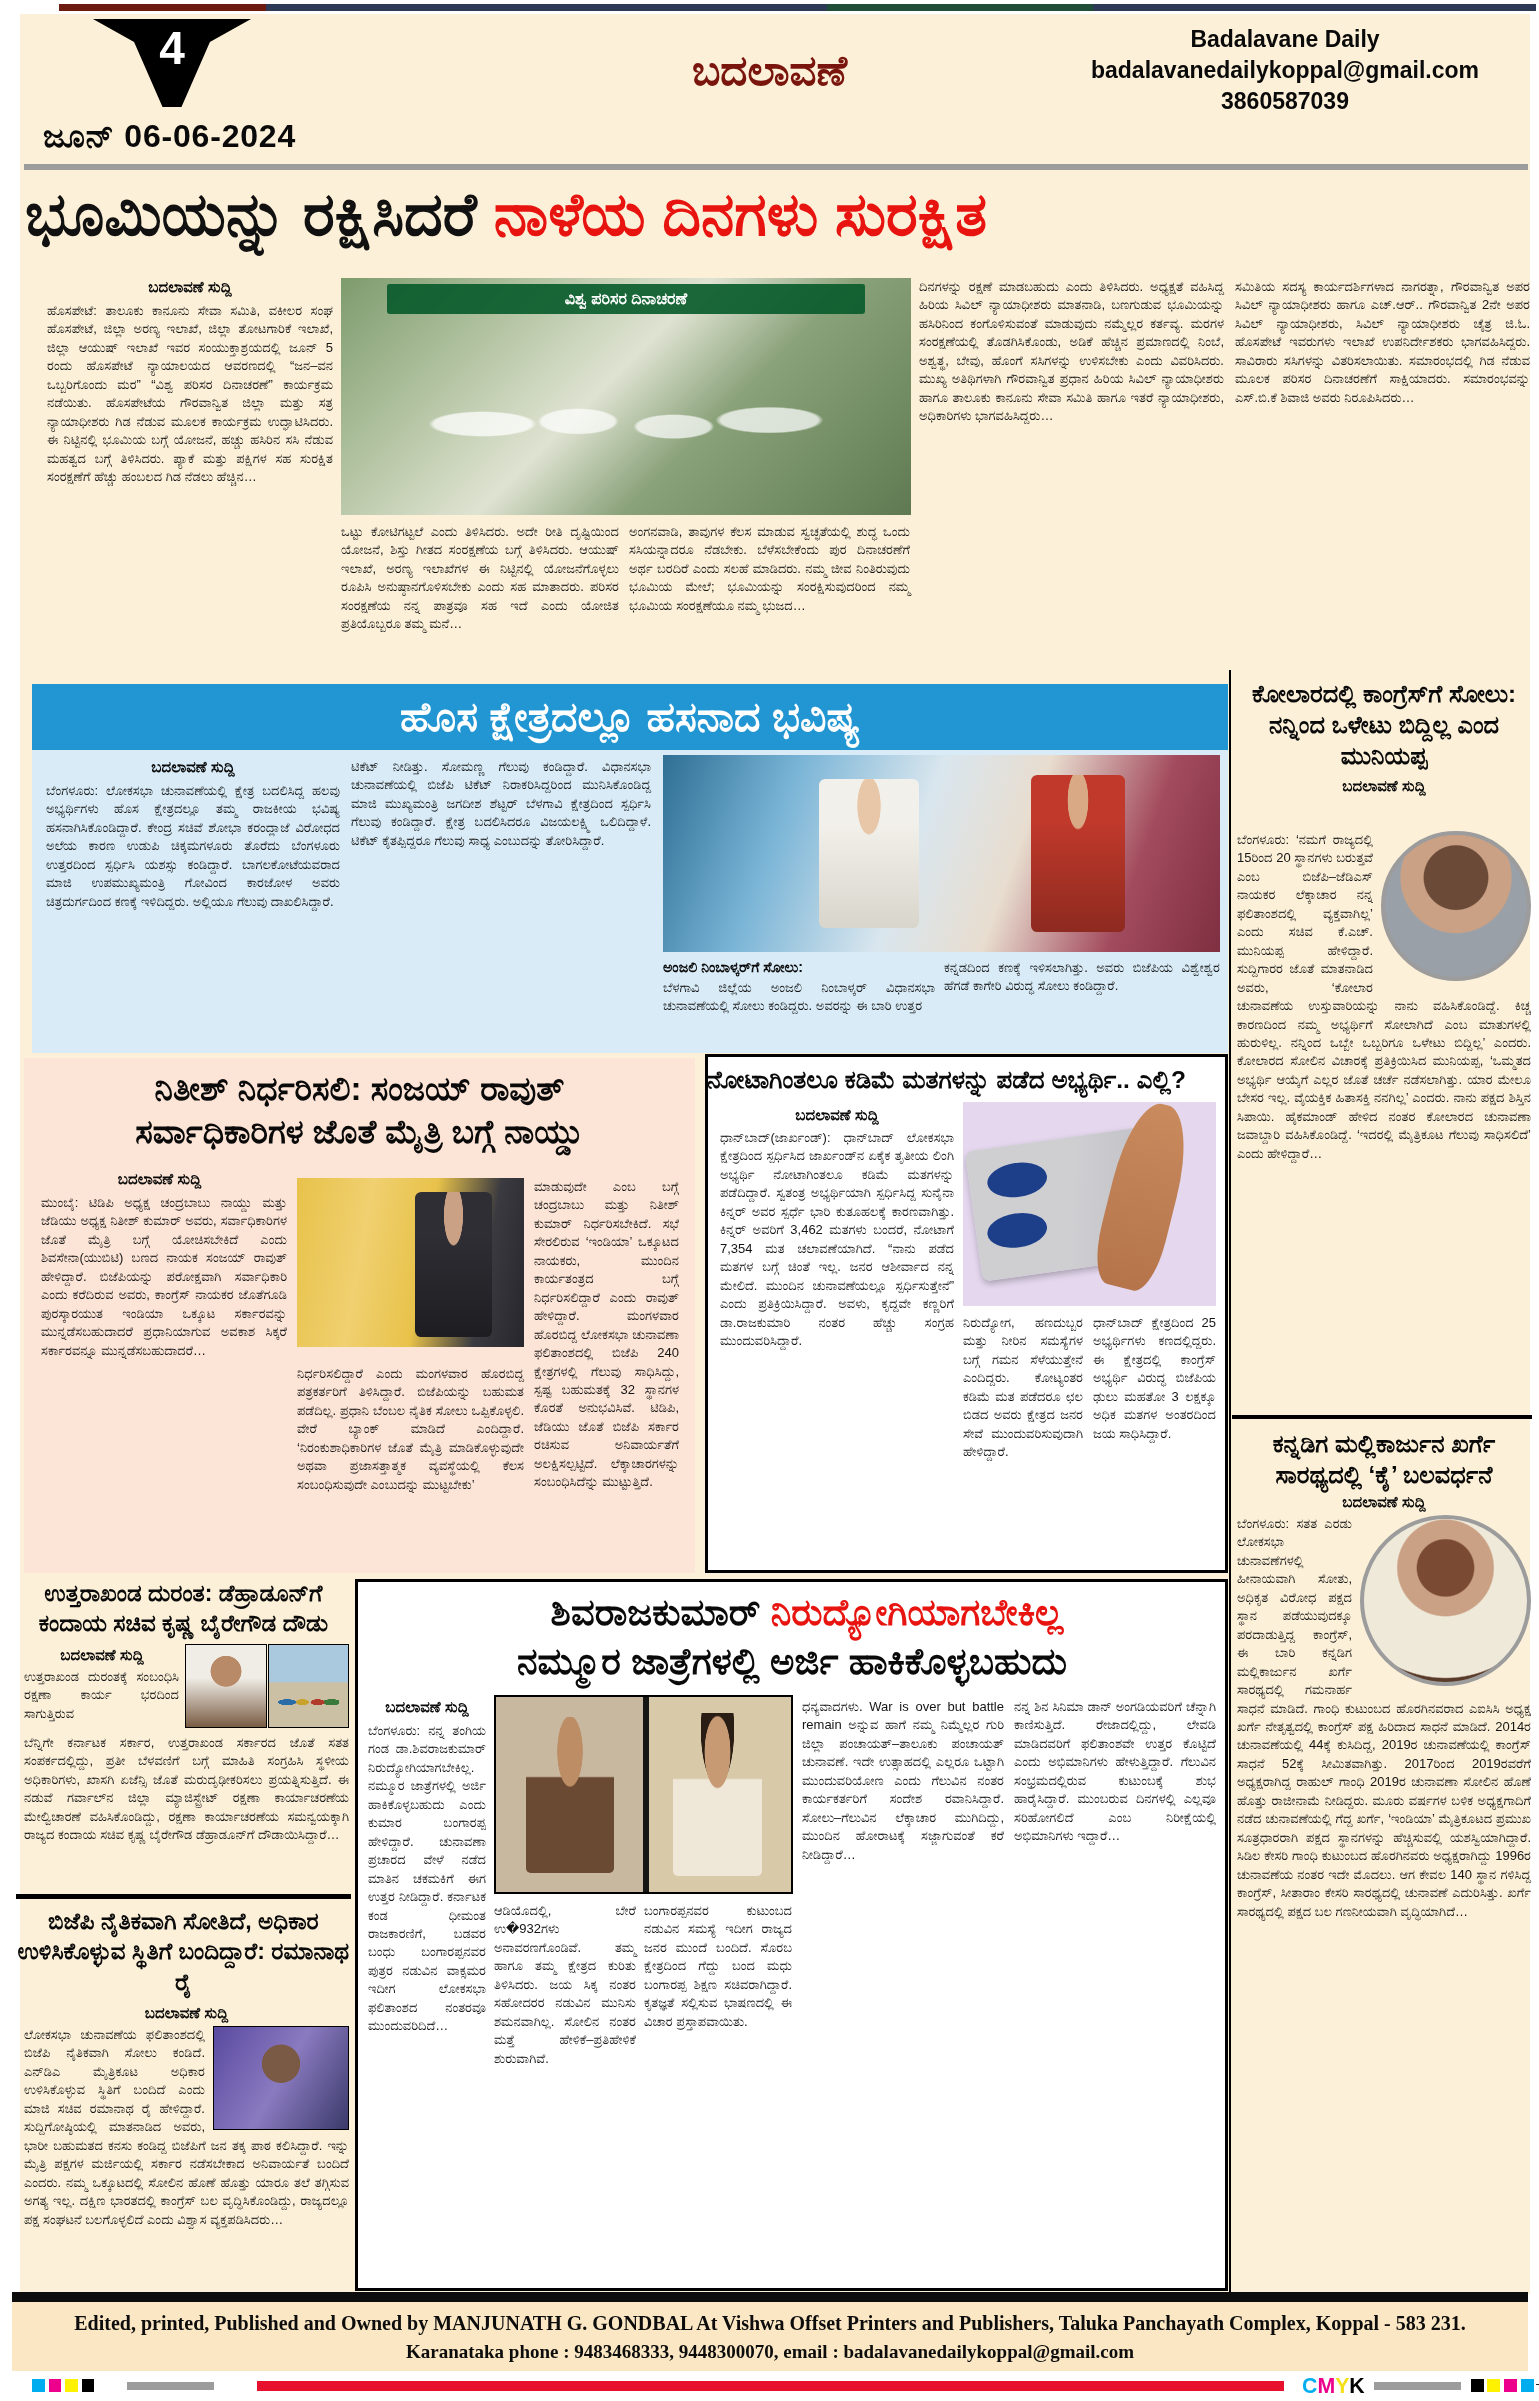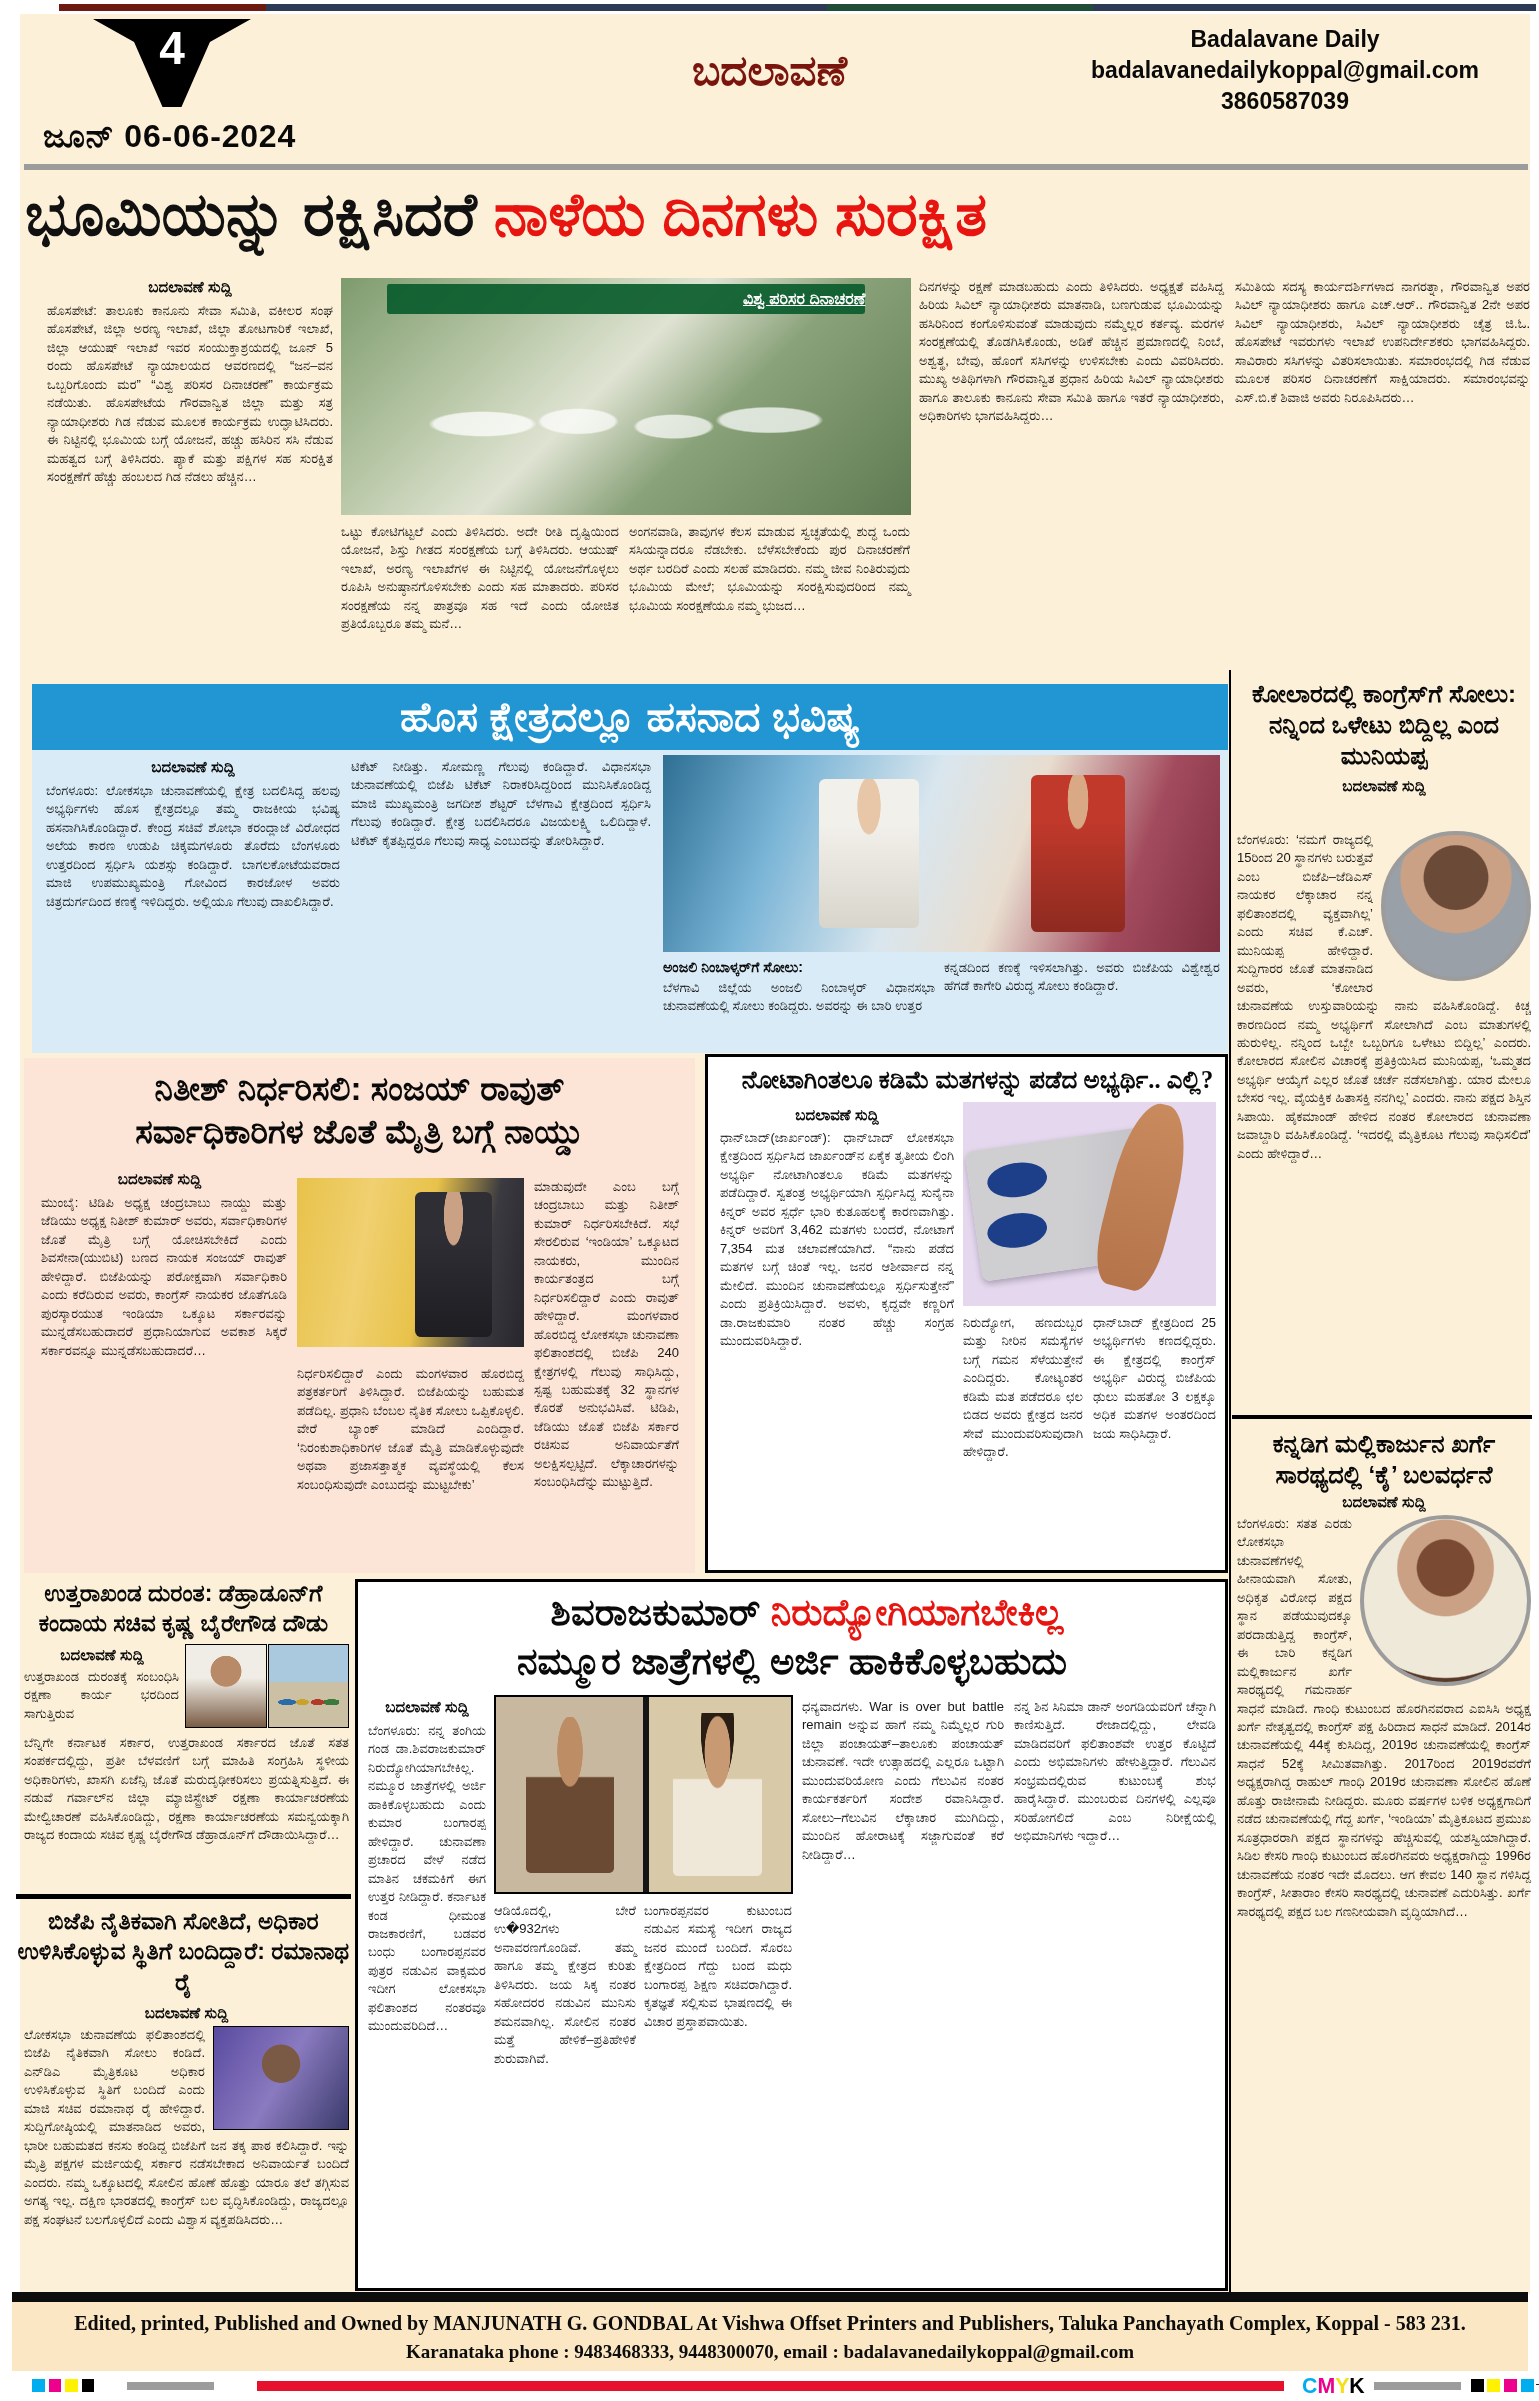--- a/index.html
+++ b/index.html
@@ -14,21 +14,21 @@
   .date{font-size:32px;font-weight:800;letter-spacing:0.8px;color:#0a0a0a;}
   .title{font-size:42px;font-weight:800;color:#7a150d;text-align:center;}
   .brand{font-weight:800;text-align:center;font-size:23px;line-height:1.35;color:#0a0a0a;}
   .rule{background:#9c9c9c;}
   .mainhead{font-size:60px;font-weight:800;letter-spacing:0;white-space:nowrap;}
   .mainhead .red{color:#e71410;}
   .byline{font-weight:700;text-align:center;font-size:15px;color:#0a0a0a;}
   .body{font-size:13px;line-height:1.42;text-align:justify;color:#151515;}
   .photo{overflow:hidden;}
   .pbanner{position:absolute;left:8%;right:8%;top:6.3px;height:30px;background:rgba(10,92,44,.92);
-           color:#fff;font-weight:700;text-align:right;font-size:16px;line-height:30px;border-radius:2.4px;text-decoration:underline;}
+           color:#fff;font-weight:700;text-align:center;font-size:16px;line-height:30px;border-radius:2.4px;}
   .bluebanner{background:#2196d3;color:#fff;font-weight:800;font-size:41px;text-align:center;}
   .bluebody{background:#d8ebf7;}
   .subhead{font-weight:800;font-size:14.2px;color:#0a0a0a;}
   .rrhead{font-weight:800;font-size:24px;text-align:center;line-height:1.3;color:#0a0a0a;}
   .pinkbox{background:#fce4d6;}
   .pinkhead{font-weight:800;font-size:33px;text-align:center;line-height:1.3;color:#0a0a0a;}
   .boxed{background:#fff;border:3.2px solid #000;box-sizing:border-box;}
   .notahead{font-weight:800;font-size:24.5px;text-align:center;color:#0a0a0a;white-space:nowrap;}
   .shivhead{font-weight:800;font-size:37px;text-align:center;white-space:nowrap;color:#0a0a0a;}
   .shivhead .red{color:#e71410;}
@@ -118,21 +118,21 @@
   </div>
   <div class="abs byline" style="left:41px;top:1170px;width:237px;">ಬದಲಾವಣೆ ಸುದ್ದಿ</div>
   <div class="abs body" style="left:41px;top:1194px;width:246px;height:365px;">ಮುಂಬೈ: ಟಿಡಿಪಿ ಅಧ್ಯಕ್ಷ ಚಂದ್ರಬಾಬು ನಾಯ್ಡು ಮತ್ತು ಜೆಡಿಯು ಅಧ್ಯಕ್ಷ ನಿತೀಶ್ ಕುಮಾರ್ ಅವರು, ಸರ್ವಾಧಿಕಾರಿಗಳ ಜೊತೆ ಮೈತ್ರಿ ಬಗ್ಗೆ ಯೋಚಿಸಬೇಕಿದೆ ಎಂದು ಶಿವಸೇನಾ(ಯುಬಿಟಿ) ಬಣದ ನಾಯಕ ಸಂಜಯ್ ರಾವುತ್ ಹೇಳಿದ್ದಾರೆ. ಬಿಜೆಪಿಯನ್ನು ಪರೋಕ್ಷವಾಗಿ ಸರ್ವಾಧಿಕಾರಿ ಎಂದು ಕರೆದಿರುವ ಅವರು, ಕಾಂಗ್ರೆಸ್ ನಾಯಕರ ಜೊತೆಗೂಡಿ ಪುರಸ್ಕಾರಯುತ ಇಂಡಿಯಾ ಒಕ್ಕೂಟ ಸರ್ಕಾರವನ್ನು ಮುನ್ನಡೆಸಬಹುದಾದರೆ ಪ್ರಧಾನಿಯಾಗುವ ಅವಕಾಶ ಸಿಕ್ಕರೆ ಸರ್ಕಾರವನ್ನೂ ಮುನ್ನಡೆಸಬಹುದಾದರೆ…</div>
   <div class="abs photo" style="left:297px;top:1178px;width:227px;height:169px;background:linear-gradient(100deg,#e8c24a 0%,#f0d070 30%,#e8c24a 55%,#3a3a40 80%,#26262c 100%);">
     <div class="abs" style="left:52%;top:8%;width:34%;height:86%;background:radial-gradient(ellipse at 50% 16%,#caa184 0 17%,transparent 18%),linear-gradient(#2e2e34 30%,#1d1d22 100%);border-radius:6.3px;"></div>
   </div>
   <div class="abs body" style="left:297px;top:1355px;width:227px;height:202px;margin-top:10px;">ನಿರ್ಧರಿಸಲಿದ್ದಾರೆ ಎಂದು ಮಂಗಳವಾರ ಹೊರಬಿದ್ದ ಪತ್ರಕರ್ತರಿಗೆ ತಿಳಿಸಿದ್ದಾರೆ. ಬಿಜೆಪಿಯನ್ನು ಬಹುಮತ ಪಡೆದಿಲ್ಲ. ಪ್ರಧಾನಿ ಬೆಂಬಲ ನೈತಿಕ ಸೋಲು ಒಪ್ಪಿಕೊಳ್ಳಲಿ. ವೇರೆ ಬ್ಯಾಂಕ್ ಮಾಡಿದೆ ಎಂದಿದ್ದಾರೆ. ‘ನಿರಂಕುಶಾಧಿಕಾರಿಗಳ ಜೊತೆ ಮೈತ್ರಿ ಮಾಡಿಕೊಳ್ಳುವುದೇ ಅಥವಾ ಪ್ರಜಾಸತ್ತಾತ್ಮಕ ವ್ಯವಸ್ಥೆಯಲ್ಲಿ ಕೆಲಸ ಸಂಬಂಧಿಸುವುದೇ ಎಂಬುದನ್ನು ಮುಟ್ಟಬೇಕು’</div>
   <div class="abs body" style="left:534px;top:1178px;width:145px;height:379px;">ಮಾಡುವುದೇ ಎಂಬ ಬಗ್ಗೆ ಚಂದ್ರಬಾಬು ಮತ್ತು ನಿತೀಶ್ ಕುಮಾರ್ ನಿರ್ಧರಿಸಬೇಕಿದೆ. ಸಭೆ ಸೇರಲಿರುವ ‘ಇಂಡಿಯಾ’ ಒಕ್ಕೂಟದ ನಾಯಕರು, ಮುಂದಿನ ಕಾರ್ಯತಂತ್ರದ ಬಗ್ಗೆ ನಿರ್ಧರಿಸಲಿದ್ದಾರೆ ಎಂದು ರಾವುತ್ ಹೇಳಿದ್ದಾರೆ. ಮಂಗಳವಾರ ಹೊರಬಿದ್ದ ಲೋಕಸಭಾ ಚುನಾವಣಾ ಫಲಿತಾಂಶದಲ್ಲಿ ಬಿಜೆಪಿ 240 ಕ್ಷೇತ್ರಗಳಲ್ಲಿ ಗೆಲುವು ಸಾಧಿಸಿದ್ದು, ಸ್ಪಷ್ಟ ಬಹುಮತಕ್ಕೆ 32 ಸ್ಥಾನಗಳ ಕೊರತೆ ಅನುಭವಿಸಿವೆ. ಟಿಡಿಪಿ, ಜೆಡಿಯು ಜೊತೆ ಬಿಜೆಪಿ ಸರ್ಕಾರ ರಚಿಸುವ ಅನಿವಾರ್ಯತೆಗೆ ಅಲಕ್ಷಿಸಲ್ಪಟ್ಟಿದೆ. ಲೆಕ್ಕಾಚಾರಗಳನ್ನು ಸಂಬಂಧಿಸಿದೆನ್ನು ಮುಟ್ಟುತ್ತಿದೆ.</div>
 
   <div class="abs boxed" style="left:705px;top:1054px;width:523px;height:519px;"></div>
-  <div class="abs notahead" style="left:723px;top:1066px;width:509px;font-family:Liberation Serif, serif;">ನೋಟಾಗಿಂತಲೂ ಕಡಿಮೆ ಮತಗಳನ್ನು ಪಡೆದ ಅಭ್ಯರ್ಥಿ.. ಎಲ್ಲಿ?</div>
+  <div class="abs notahead" style="left:692px;top:1066px;width:509px;">ನೋಟಾಗಿಂತಲೂ ಕಡಿಮೆ ಮತಗಳನ್ನು ಪಡೆದ ಅಭ್ಯರ್ಥಿ.. ಎಲ್ಲಿ?</div>
   <div class="abs byline" style="left:720px;top:1106px;width:234px;">ಬದಲಾವಣೆ ಸುದ್ದಿ</div>
   <div class="abs body" style="left:720px;top:1129px;width:234px;height:430px;">ಧಾನ್‌ಬಾದ್(ಜಾರ್ಖಂಡ್): ಧಾನ್‌ಬಾದ್ ಲೋಕಸಭಾ ಕ್ಷೇತ್ರದಿಂದ ಸ್ಪರ್ಧಿಸಿದ ಜಾರ್ಖಂಡ್‌ನ ಏಕೈಕ ತೃತೀಯ ಲಿಂಗಿ ಅಭ್ಯರ್ಥಿ ನೋಟಾಗಿಂತಲೂ ಕಡಿಮೆ ಮತಗಳನ್ನು ಪಡೆದಿದ್ದಾರೆ. ಸ್ವತಂತ್ರ ಅಭ್ಯರ್ಥಿಯಾಗಿ ಸ್ಪರ್ಧಿಸಿದ್ದ ಸುನೈನಾ ಕಿನ್ನರ್ ಅವರ ಸ್ಪರ್ಧೆ ಭಾರಿ ಕುತೂಹಲಕ್ಕೆ ಕಾರಣವಾಗಿತ್ತು. ಕಿನ್ನರ್ ಅವರಿಗೆ 3,462 ಮತಗಳು ಬಂದರೆ, ನೋಟಾಗೆ 7,354 ಮತ ಚಲಾವಣೆಯಾಗಿದೆ. “ನಾನು ಪಡೆದ ಮತಗಳ ಬಗ್ಗೆ ಚಿಂತೆ ಇಲ್ಲ. ಜನರ ಆಶೀರ್ವಾದ ನನ್ನ ಮೇಲಿದೆ. ಮುಂದಿನ ಚುನಾವಣೆಯಲ್ಲೂ ಸ್ಪರ್ಧಿಸುತ್ತೇನೆ” ಎಂದು ಪ್ರತಿಕ್ರಿಯಿಸಿದ್ದಾರೆ. ಅವಳು, ಕೃದ್ದವೇ ಕಣ್ಣರಿಗೆ ಡಾ.ರಾಜಕುಮಾರಿ ನಂತರ ಹೆಚ್ಚು ಸಂಗ್ರಹ ಮುಂದುವರಿಸಿದ್ದಾರೆ.</div>
   <div class="abs photo" style="left:963px;top:1102px;width:253px;height:204px;background:linear-gradient(#e4d7ee 0 100%);">
     <div class="abs" style="left:4%;top:18%;width:70%;height:64%;background:linear-gradient(100deg,#cfcfd2 0 55%,#bfbfc4 100%);border-radius:8px;transform:rotate(-8deg);box-shadow:0 3.2px 6.3px rgba(0,0,0,.25);">
       <div class="abs" style="left:10%;top:14%;width:34%;height:26%;background:#1d3f8a;border-radius:50%;"></div>
       <div class="abs" style="left:6%;top:52%;width:34%;height:26%;background:#1d3f8a;border-radius:50%;"></div>
     </div>
     <div class="abs" style="left:58%;top:0;width:26%;height:92%;background:linear-gradient(#c98a5e,#b5744a);border-radius:46% 46% 30% 30%;transform:rotate(14deg);"></div>
   </div>
   <div class="abs body" style="left:963px;top:1314px;width:120px;height:246px;">ನಿರುದ್ಯೋಗ, ಹಣದುಬ್ಬರ ಮತ್ತು ನೀರಿನ ಸಮಸ್ಯೆಗಳ ಬಗ್ಗೆ ಗಮನ ಸೆಳೆಯುತ್ತೇನೆ ಎಂದಿದ್ದರು. ಕೋಟ್ಯಂತರ ಕಡಿಮೆ ಮತ ಪಡೆದರೂ ಛಲ ಬಿಡದ ಅವರು ಕ್ಷೇತ್ರದ ಜನರ ಸೇವೆ ಮುಂದುವರಿಸುವುದಾಗಿ ಹೇಳಿದ್ದಾರೆ.</div>

